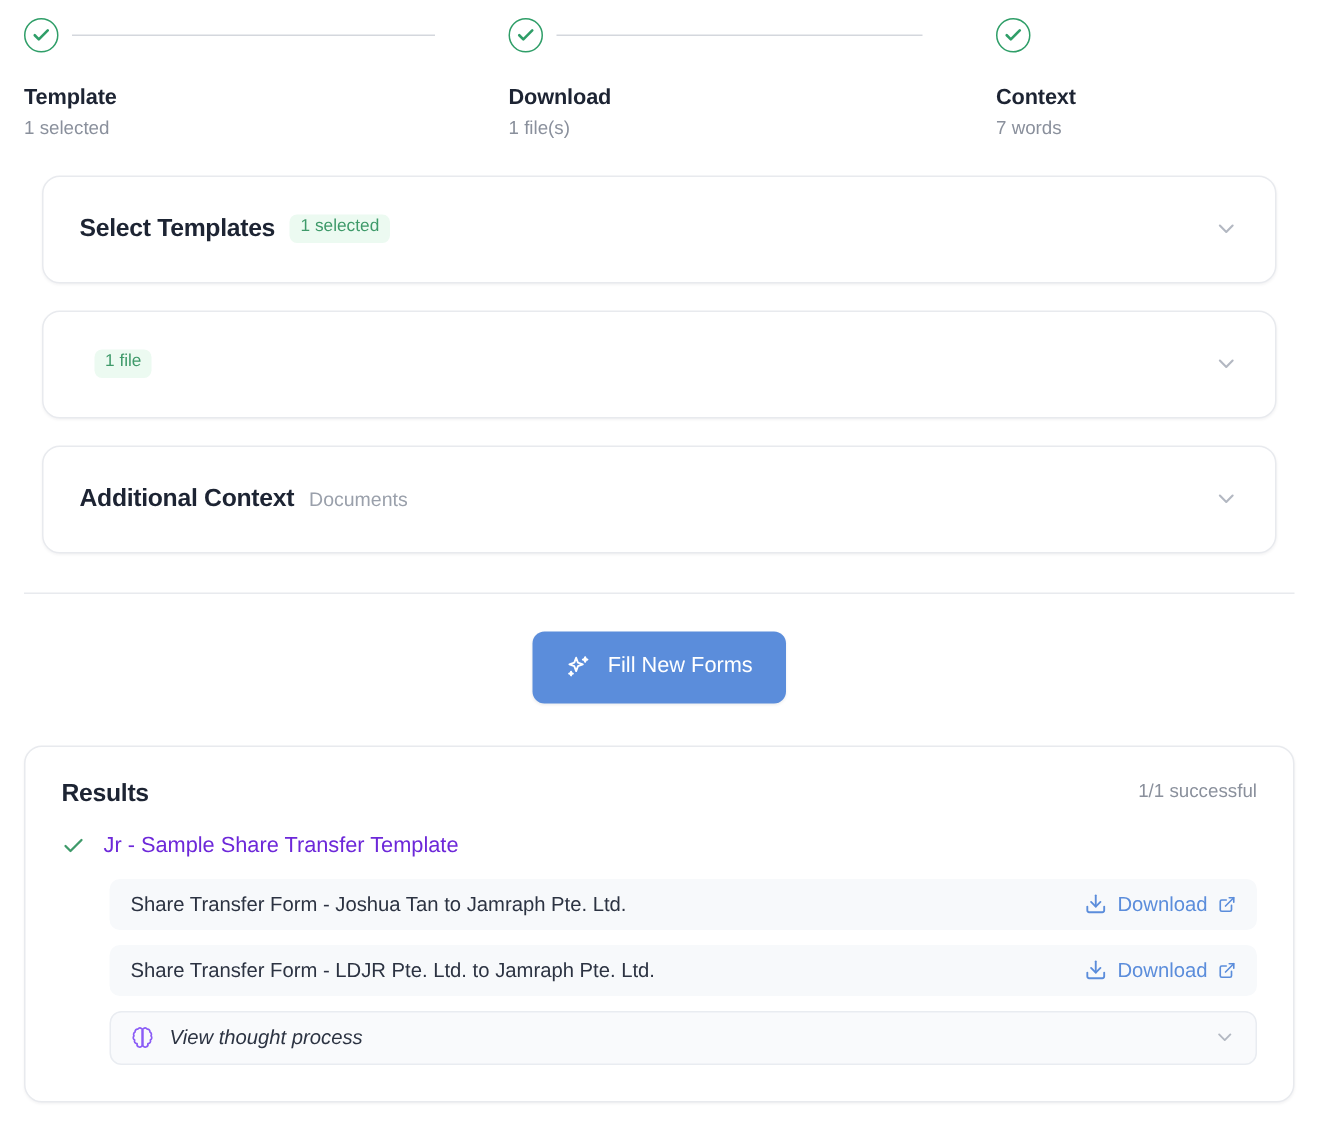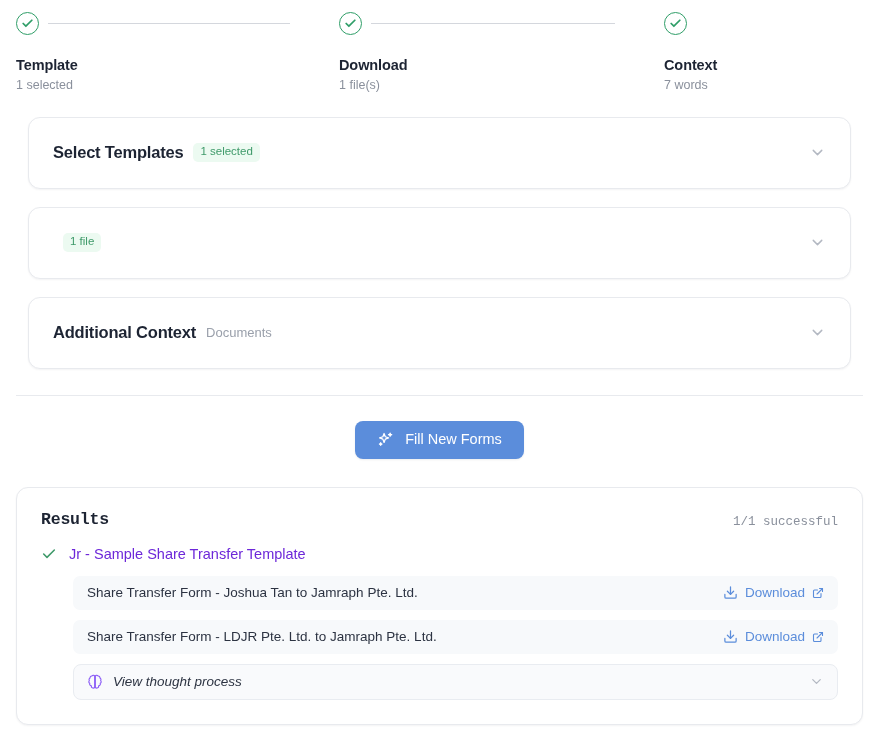--- a/index.html
+++ b/index.html
@@ -132,21 +132,21 @@
   .btn-row {
     display: flex;
     justify-content: center;
     margin-top: 25px;
   }
   .btn-primary {
     background: #5b8ddb;
     color: #ffffff;
     border: none;
     border-radius: 8px;
-    height: 38px;
+    height: 48px;
     padding: 0 22px;
     display: inline-flex;
     align-items: center;
     gap: 11px;
     font-size: 14.5px;
     font-family: "Liberation Sans", sans-serif;
     cursor: pointer;
     box-shadow: 0 1px 2px rgba(16,24,40,0.08);
   }
   .btn-primary .label { line-height: 1; }
@@ -155,23 +155,22 @@
   .results-card {
     background: #ffffff;
     border: 1px solid #e8eaee;
     border-radius: 12px;
     box-shadow: 0 1px 2px rgba(16,24,40,0.05);
     margin: 28px 16px 0 16px;
     padding: 22px 24px 24px 24px;
   }
   .results-head {
     display: flex;
-    align-items: flex-end;
+    align-items: flex-start;
     margin-bottom: 17px;
-    font-family: Liberation Mono, monospace;
   }
   .results-title {
     font-size: 16.5px;
     font-weight: bold;
     color: #1d2433;
     letter-spacing: -0.2px;
   }
   .results-count {
     font-size: 12.5px;
     color: #8a909c;

